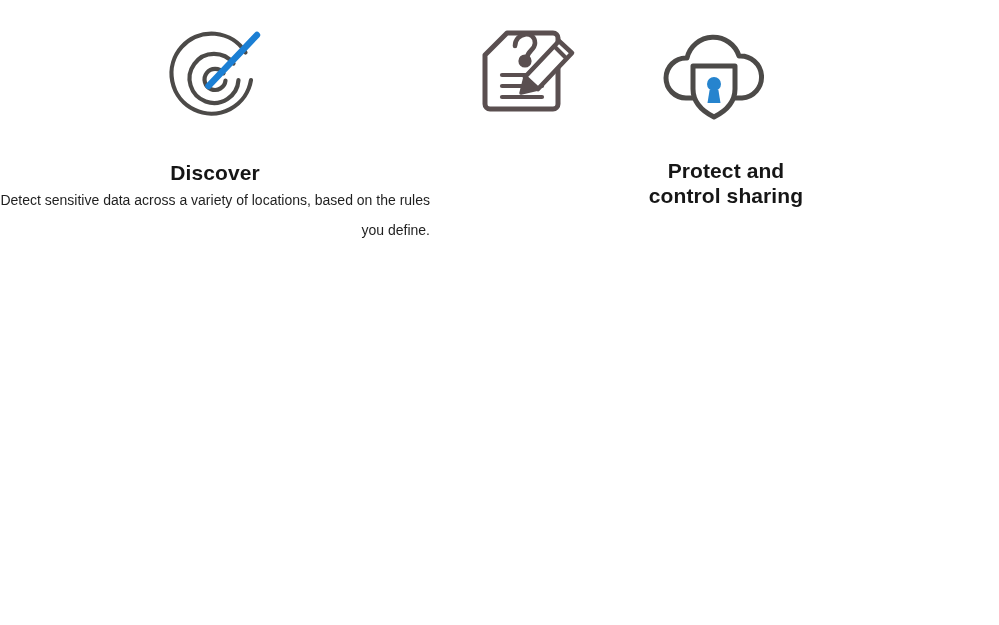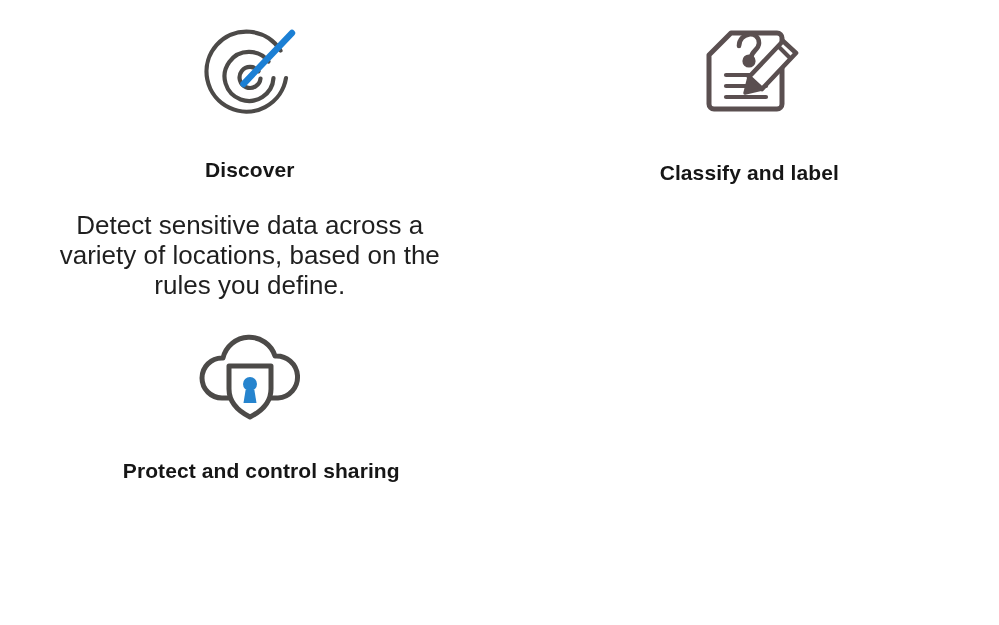--- a/index.html
+++ b/index.html
@@ -13,21 +13,21 @@
     height: 625px;
     overflow: hidden;
     font-family: "Liberation Sans", sans-serif;
     color: #1a1a1a;
     -webkit-font-smoothing: antialiased;
   }
   .grid {
     width: 999px;
     height: 625px;
     display: grid;
-    grid-template-columns: 1fr 1fr;
+    grid-template-columns: 1fr 1fr 1fr 1fr;
     grid-template-rows: 300px 325px;
     box-sizing: border-box;
   }
   .cell {
     display: flex;
     flex-direction: column;
     align-items: center;
     box-sizing: border-box;
   }
   .cell-tl { padding-top: 22px; }
@@ -50,26 +50,25 @@
     color: #161616;
     text-align: center;
     line-height: 1.2;
   }
   .cell-tl .card-title { margin-top: 30px; }
   .cell-tr .card-title { margin-top: 40px; }
   .cell-bl .card-title { margin-top: 32px; margin-left: 23px; }
   .cell-br .card-title { margin-top: 32px; }
 
   .card-desc {
-    font-size: 26px;
+    font-size: 14px;
     font-weight: normal;
     color: #1f1f1f;
-    text-align: center;
+    text-align: right;
     line-height: 30px;
-    margin-top: 28px;
   }
   .desc-narrow { width: 430px; }
   .desc-wide { width: 470px; }
   .desc-w3 { width: 440px; }
   .desc-w4 { width: 500px; }
 </style>
 </head>
 <body>
 
 <div class="grid">
@@ -105,21 +104,20 @@
           <line x1="31" y1="86" x2="71" y2="86"></line>
         </g>
 
         <path d="M 54 66 L 88 30 L 101 42 L 67 78 Z" stroke="#5a4f50" stroke-width="4.6" fill="#ffffff" stroke-linejoin="round"></path>
 
         <path d="M 54 66 L 67 78 L 50 82 Z" fill="#5a4f50" stroke="#5a4f50" stroke-width="3.4" stroke-linejoin="round"></path>
 
         <line x1="83" y1="35" x2="95" y2="47" stroke="#5a4f50" stroke-width="4"></line>
       </svg>
     </div>
-    <div class="card-title">Classify and label</div>
   </div>
 
   <div class="cell cell-bl">
     <div class="icon-wrap">
       <svg width="116" height="100" viewBox="0 0 116 100" fill="none" xmlns="http://www.w3.org/2000/svg">
 
         <path d="M 30 76 A 20 20 0 0 1 30 36 A 3 3 0 0 1 31 36 A 27 27 0 0 1 83 34 A 21 21 0 0 1 86 76 Z" stroke="#4c4a48" stroke-width="5" fill="#ffffff" stroke-linejoin="round"></path>
 
         <path d="M 37 44 L 79 44 L 79 67 C 79 82 68 90 58 95 C 48 90 37 82 37 67 Z" stroke="#4c4a48" stroke-width="5" fill="#ffffff" stroke-linejoin="round"></path>
 

